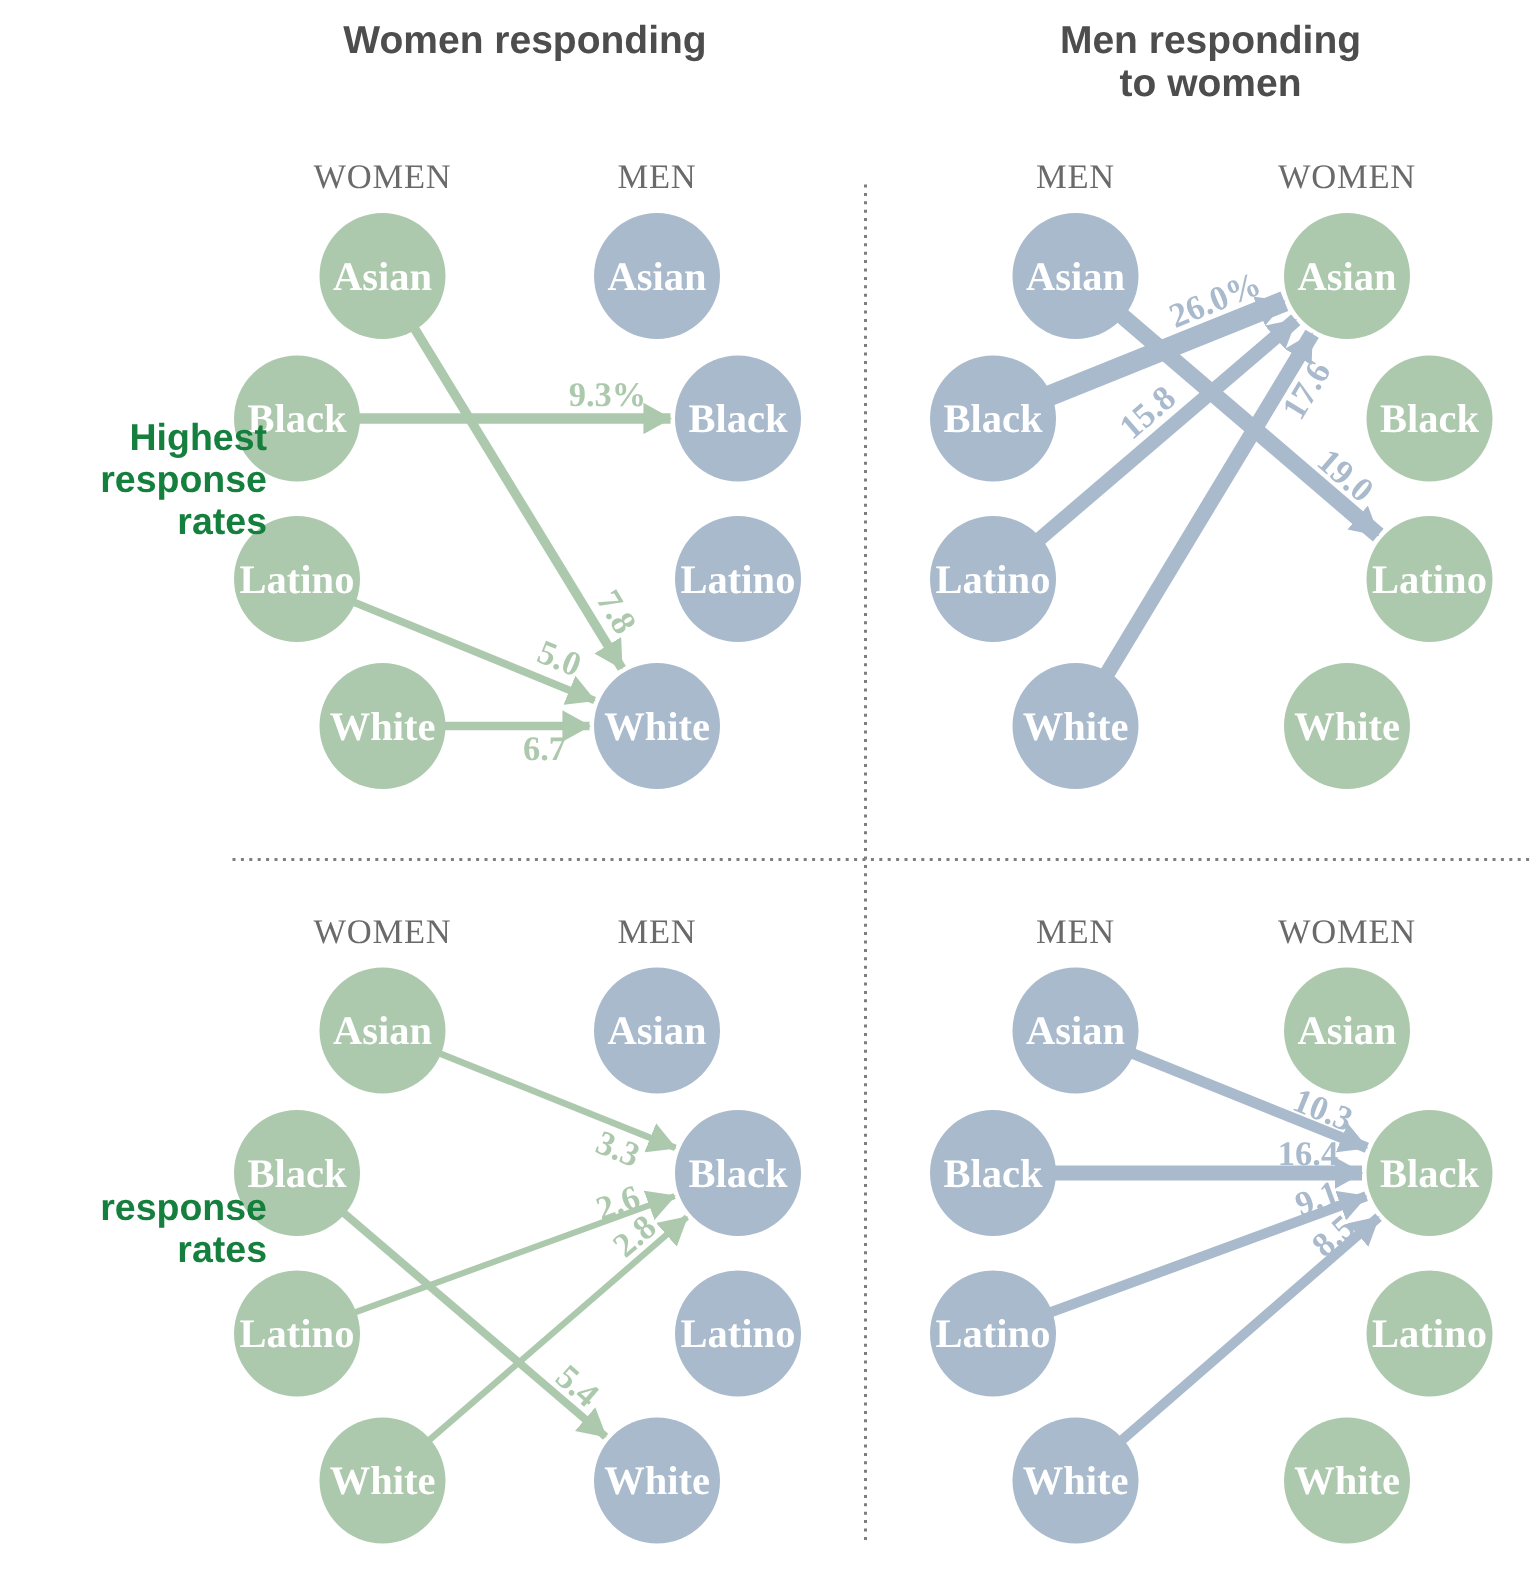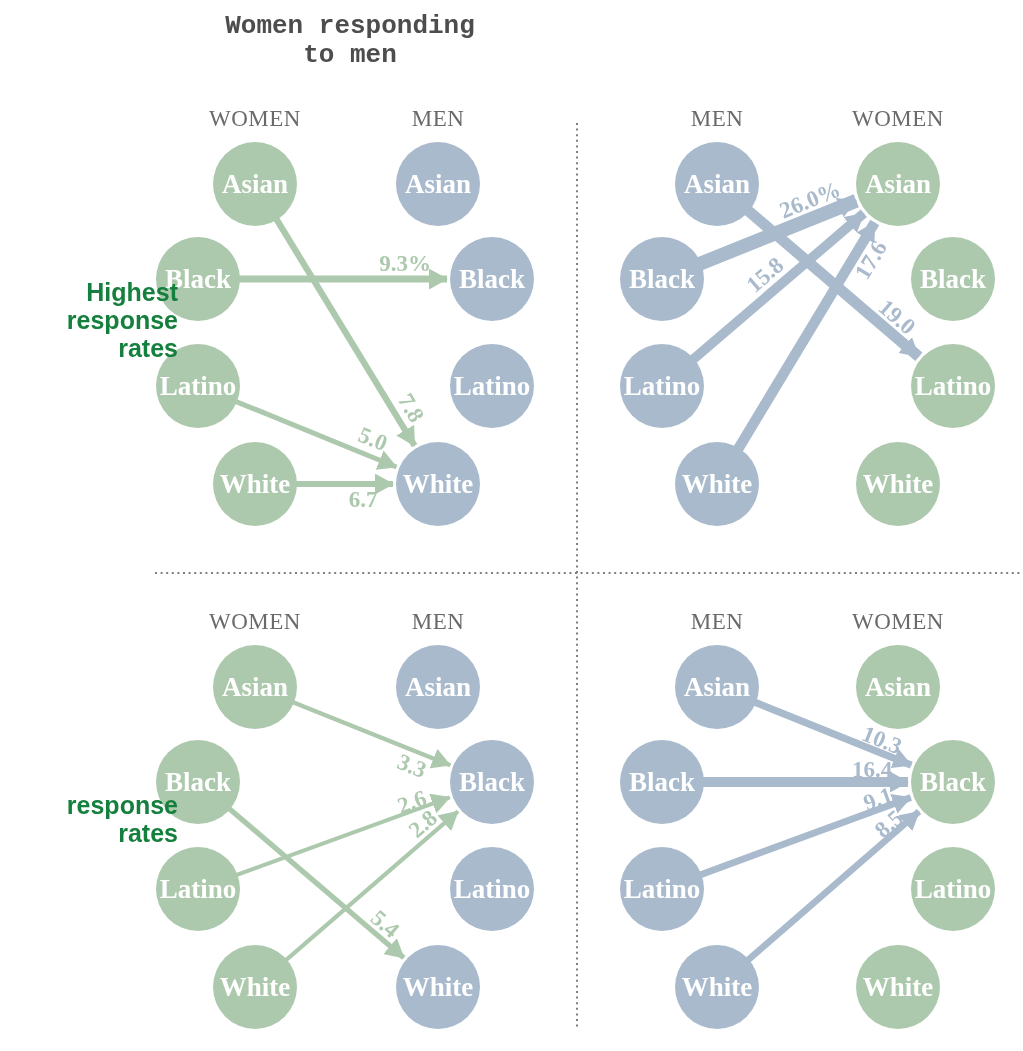--- a/index.html
+++ b/index.html
@@ -1,20 +1,20 @@
 <!DOCTYPE html>
 <html><head>
 <meta charset="utf-8">
 <style>
   html,body{margin:0;padding:0;background:#ffffff;}
   .stage{position:relative;width:1023px;height:1051px;background:#ffffff;overflow:hidden;
          font-family:"Liberation Sans",sans-serif;}
   #diagram-svg{position:absolute;left:0;top:0;}
   .col-title{position:absolute;top:12px;width:360px;text-align:center;
-             font-family:Liberation Mono, monospace;font-weight:bold;
+             font-family:Liberation Sans, sans-serif;font-weight:bold;
              font-size:26px;line-height:29px;color:#4d4d4d;}
   .row-label{position:absolute;left:8px;width:170px;text-align:right;
              font-family:"Liberation Sans",sans-serif;font-weight:bold;
              font-size:25px;line-height:28px;color:#15803d;}
 </style>
 </head>
 <body>
 
 <div class="stage">
 
@@ -130,23 +130,26 @@
       <circle cx="898" cy="987" r="42" fill="#adc9ad"></circle>
       <text x="898" y="987" text-anchor="middle" dominant-baseline="central" fill="#ffffff" font-family="&quot;Liberation Serif&quot;,serif" font-size="27px" font-weight="bold">White</text>
       <text transform="translate(882,740) rotate(22)" text-anchor="middle" dominant-baseline="central" fill="#a9bacd" font-family="&quot;Liberation Serif&quot;,serif" font-size="23px" font-weight="bold">10.3</text>
       <text transform="translate(872,769) rotate(0)" text-anchor="middle" dominant-baseline="central" fill="#a9bacd" font-family="&quot;Liberation Serif&quot;,serif" font-size="23px" font-weight="bold">16.4</text>
       <text transform="translate(878,799) rotate(-20)" text-anchor="middle" dominant-baseline="central" fill="#a9bacd" font-family="&quot;Liberation Serif&quot;,serif" font-size="23px" font-weight="bold">9.1</text>
       <text transform="translate(889,824) rotate(-41)" text-anchor="middle" dominant-baseline="central" fill="#a9bacd" font-family="&quot;Liberation Serif&quot;,serif" font-size="23px" font-weight="bold">8.5</text>
     </svg>
 
   <div class="col-title" style="left:170px">
     <div>Women responding</div>
-    <div>to men</div>
   </div>
 
+  <div class="col-title" style="left:627px">
+    <div>Men responding</div>
+    <div>to women</div>
+  </div>
 
   <div class="row-label" style="top:278px">
     <div>Highest</div>
     <div>response</div>
     <div>rates</div>
   </div>
 
   <div class="row-label" style="top:791px">
     <div>response</div>
     <div>rates</div>

